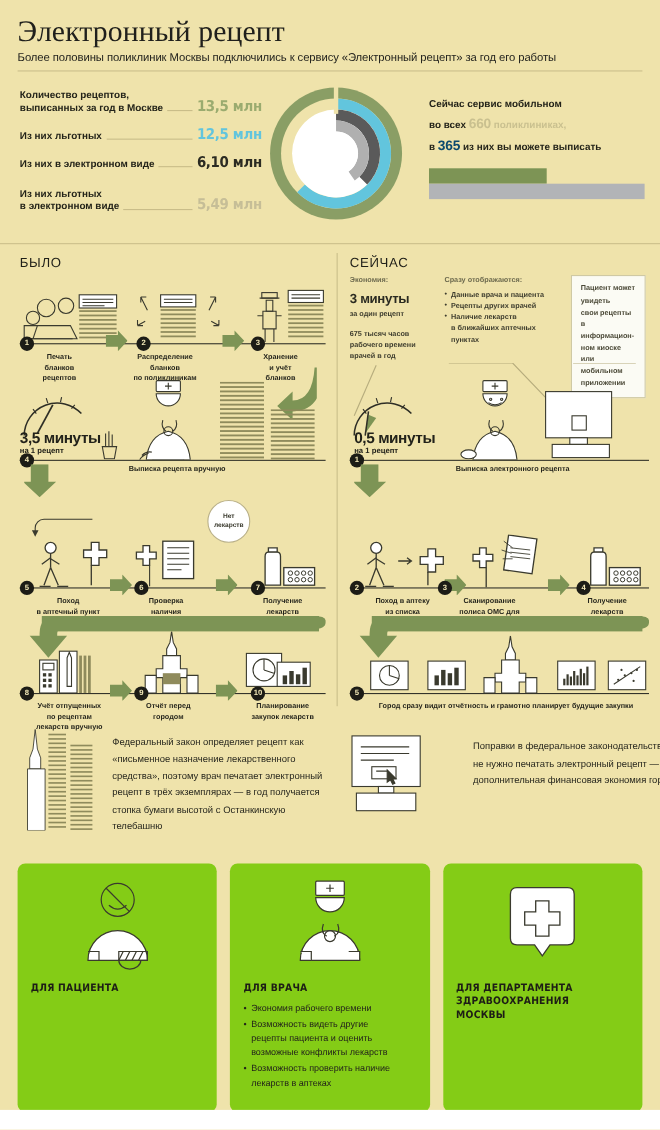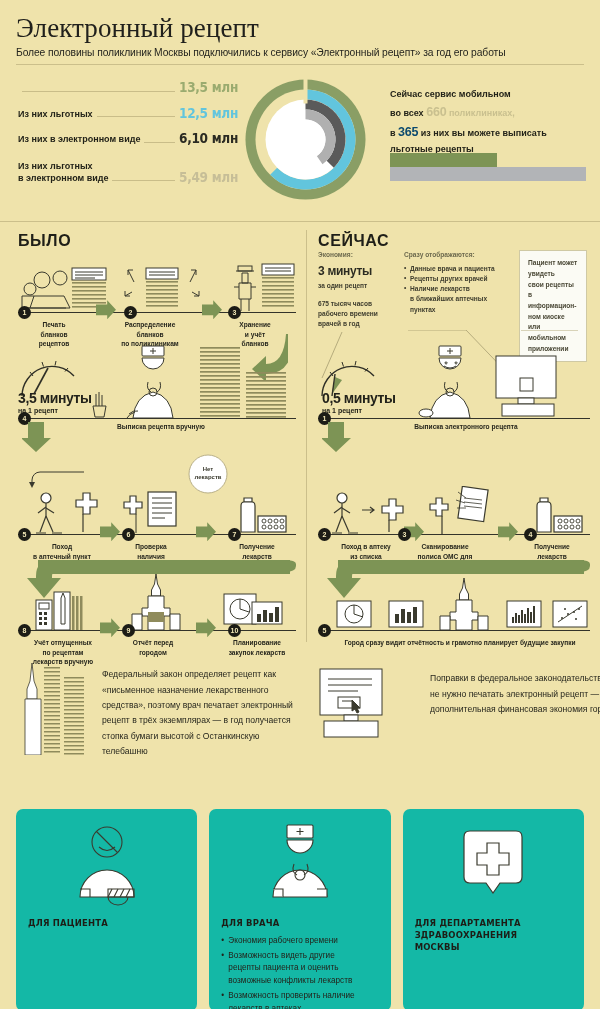--- a/index.html
+++ b/index.html
@@ -58,21 +58,21 @@
   .rnote { position:absolute; left:390px; top:12px; width:196px; }
   .rnote p { font-size:9px; font-weight:700; color:#232319; line-height:1.62; }
   .rnote .big { font-size:12.5px; font-weight:700; letter-spacing:-.2px; }
   .bars { position:absolute; left:390px; top:78px; width:200px; }
   .bar-green { height:14px; width:107px; background:#7d9455; }
   .bar-gray  { height:14px; width:196px; background:#b2b4b7; }
 
   
   .mid { position:relative; height:430px; margin-top:6px; border-top:1px solid #cbbf8b; }
   .col-divider { position:absolute; left:306px; top:8px; width:1px; height:412px; background:#cbbf8b; }
-  .sec-title { position:absolute; font-size:16px; font-weight:700; letter-spacing:.6px; color:#1f1f18; }
+  .sec-title { position:absolute; font-size:12px; font-weight:400; letter-spacing:.6px; color:#1f1f18; }
   .t-bylo { left:18px; top:10px; }
   .t-now  { left:318px; top:10px; }
 
   
   .tl { position:absolute; height:1px; background:#33332a; }
   .num {
     position:absolute; width:13px; height:13px; border-radius:50%;
     background:#1c1c16; color:#f3e9b8; font-size:7px; font-weight:700;
     display:flex; align-items:center; justify-content:center;
     font-family:"Liberation Sans", sans-serif;
@@ -102,23 +102,22 @@
     padding:7px 8px; font-size:6.6px; font-weight:700; color:#4a4836; line-height:1.62;
   }
 
   
   .lawrow { position:relative; height:120px;text-decoration:underline; }
   .lawtxt { position:absolute; font-size:8.6px; color:#26261d; line-height:1.78; font-weight:400; }
 
   
   .cards { position:absolute; left:0; top:785px; width:600px; height:226px; display:flex; gap:12px; padding:0 16px; }
   .card {
-    flex:1; background:#14b8a6; border-radius:7px; position:relative;
+    flex:1; background:#84cc16; border-radius:7px; position:relative;
     padding:108px 24px 10px 12px;
-    margin-top:24px;
   }
   .card h4 {
     font-size:9.4px; font-weight:700; color:#1d1d16; letter-spacing:.2px;
     line-height:1.28; margin-bottom:6px; white-space:pre-line;
     font-family:"DejaVu Sans Condensed","Liberation Sans",sans-serif;
   }
   .card ul { list-style:none; }
   .card li { font-size:8.2px; color:#23231b; line-height:1.55; margin-bottom:2px; position:relative; padding-left:7px; }
   .card li::before { content:"•"; position:absolute; left:0; }
   .card-ico { position:absolute; left:0; right:0; top:14px; display:flex; justify-content:center; }
@@ -137,20 +136,22 @@
   <div class="header">
     <div class="title">Электронный рецепт</div>
     <div class="subtitle">Более половины поликлиник Москвы подключились к сервису «Электронный рецепт» за год его работы</div>
   </div>
 
   <div class="top">
 
     <div class="stats">
       <div class="stat">
         <div class="stat-row">
+          <span class="stat-label">Количество рецептов,
+выписанных за год в Москве</span>
           <span class="stat-dash"></span>
           <span class="stat-val v-olive">13,5 млн</span>
         </div>
       </div>
       <div class="stat" style="margin-top:12px;">
         <div class="stat-row">
           <span class="stat-label">Из них льготных</span>
           <span class="stat-dash"></span>
           <span class="stat-val v-cyan">12,5 млн</span>
         </div>
@@ -188,21 +189,20 @@
     </div>
 
     <div class="rnote">
       <p>Сейчас сервис мобильном</p>
       <p>
         <span>во всех </span><span class="big" style="color:#c9c08f">660</span><span style="color:#c9c08f"> поликлиниках,</span>
       </p>
       <p>
         <span>в </span><span class="big" style="color:#0c4a6e">365</span><span> из них вы можете выписать</span>
       </p>
-      <p>льготные рецепты</p>
     </div>
     <div class="bars">
       <div class="bar-green"></div>
       <div class="bar-gray"></div>
     </div>
   </div>
 
   <div class="mid">
     <div class="col-divider"></div>
     <div class="sec-title t-bylo">БЫЛО</div>

